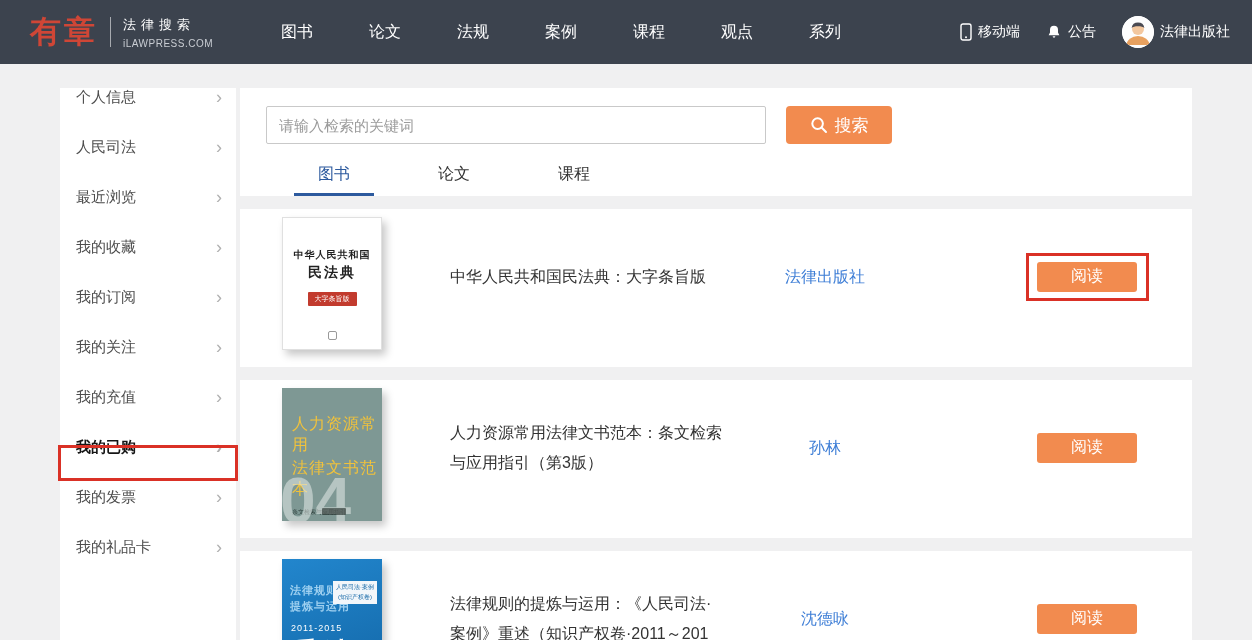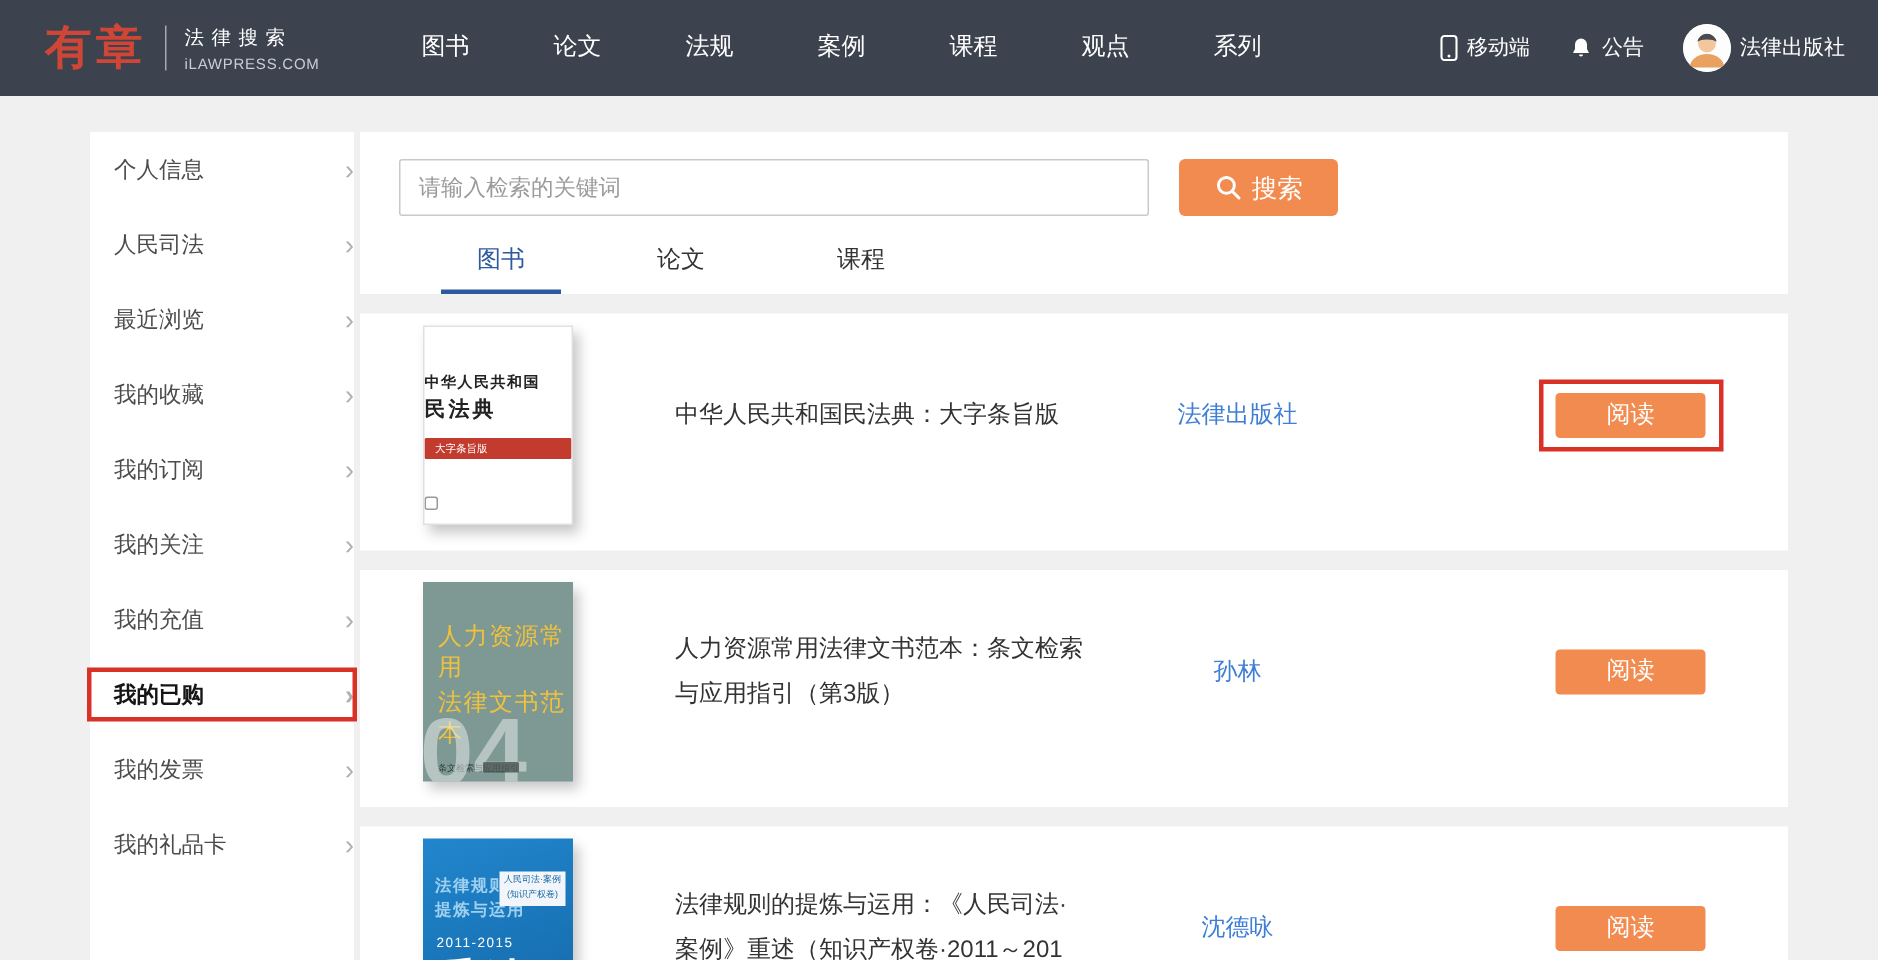--- a/index.html
+++ b/index.html
@@ -16,21 +16,21 @@
   .logo-sub .s1{font-size:13px;letter-spacing:5px;color:#fff}
   .logo-sub .s2{font-size:10px;color:#c9cdd3;letter-spacing:.5px}
   .mainnav{display:flex;margin-left:40px}
   .nav-item{color:#fff;font-size:16px;padding:0 28px;line-height:64px;cursor:pointer}
   .topbar-right{margin-left:auto;display:flex;align-items:center;padding-right:22px}
   .top-entry{display:flex;align-items:center;gap:6px;font-size:14px;color:#fff;cursor:pointer;margin-left:26px}
   .avatar{width:32px;height:32px;border-radius:50%;overflow:hidden;background:#fff;display:inline-flex;flex:none}
 
   
   .sidebar{position:absolute;left:60px;top:88px;width:176px;height:552px;background:#fff}
-  .side-item{position:relative;height:50px;display:flex;align-items:center;justify-content:space-between;padding:0 0 0 16px;font-size:15px;color:#4c4c4c;cursor:pointer}
+  .side-item{position:relative;height:50px;display:flex;align-items:flex-start;justify-content:space-between;padding:0 14px 0 16px;font-size:15px;color:#4c4c4c;cursor:pointer}
   .side-item .chev{color:#b0b0b0;font-size:18px;line-height:1}
   .side-item.selected{color:#151515;font-weight:bold}
   .side-annotation{position:absolute;left:-2px;right:-2px;top:7px;bottom:7px;border:3px solid #da3126;pointer-events:none}
 
   
   .main{position:absolute;left:240px;top:88px;width:952px}
   .panel{background:#fff}
   .panel + .panel{margin-top:13px}
   .top-panel{height:108px;padding:18px 0 0 26px}
   .search-row{display:flex;align-items:center}
@@ -44,21 +44,21 @@
   
   .book-row{position:relative;height:158px}
   .cover{position:absolute;left:42px;top:8px;width:100px;height:133px;box-shadow:4px 5px 8px rgba(0,0,0,.22);cursor:pointer;overflow:hidden}
   .book-title{position:absolute;left:210px;top:43%;transform:translateY(-50%);width:320px;font-size:16px;color:#333;line-height:30px}
   .book-author{position:absolute;left:510px;top:43%;transform:translateY(-50%);width:150px;text-align:center;font-size:16px;color:#3e7ed6;cursor:pointer}
   .read-wrap{position:absolute;right:55px;top:43%;transform:translateY(-50%)}
   .read-btn{width:100px;height:30px;background:#f28b4f;color:#fff;border:none;border-radius:3px;font-size:16px;cursor:pointer;font-family:inherit}
   .btn-annotation{position:absolute;left:-11px;right:-12px;top:-9px;bottom:-9px;border:3px solid #da3126;pointer-events:none}
 
   
-  .cover1{background:#fff;border:1px solid #e0e0e0;display:flex;flex-direction:column;}
+  .cover1{background:#fff;border:1px solid #e0e0e0;display:flex;flex-direction:column;align-items:center}
   .c1-t1{margin-top:30px;font-family:"Liberation Serif",serif;font-weight:bold;font-size:10px;color:#222;letter-spacing:1px}
   .c1-t2{font-family:"Liberation Serif",serif;font-weight:bold;font-size:14px;color:#222;margin-top:2px;letter-spacing:2px}
   .c1-badge{margin-top:10px;background:#c23b2e;color:#fff;font-size:7px;padding:2px 7px;border-radius:1px}
   .c1-logo{margin-top:auto;margin-bottom:9px;width:9px;height:9px;border:1px solid #999;border-radius:2px}
 
   
   .cover2{background:#7e9894}
   .c2-t1,.c2-t2{margin-left:10px;font-weight:normal;font-size:16px;color:#f0c23c;letter-spacing:1px}
   .c2-t1{margin-top:26px}
   .c2-t2{margin-top:2px}

